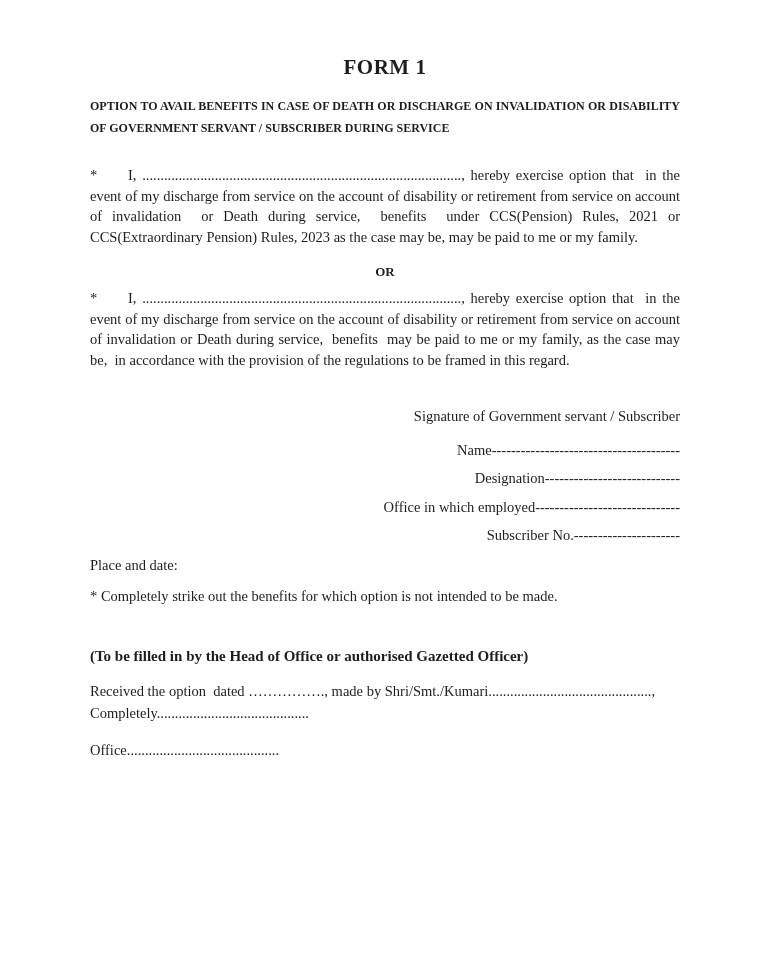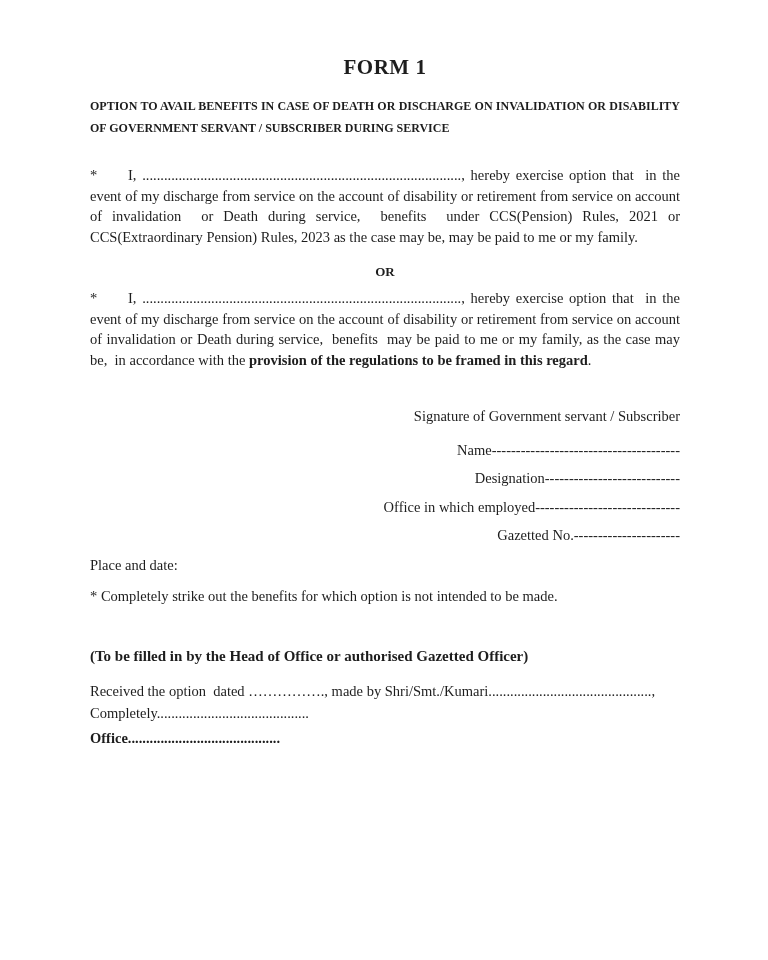--- a/index.html
+++ b/index.html
@@ -78,24 +78,23 @@
     margin-top: 39px;
     text-align: left;
     font-weight: bold;
     font-size: 15px;
   }
   .received-block {
     margin-top: 14px;
     line-height: 22px;
   }
   .office-line {
-    margin-top: 4px;
-    font-weight: bold;
+    margin-top: 16px;
   }
-  .bold { font-weight: bold; }
+  .bold { font-weight: normal; }
 </style>
 </head>
 <body>
 
 <div class="page">
 
   <div class="doc-title">FORM 1</div>
 
   <div class="doc-heading">OPTION TO AVAIL BENEFITS IN CASE OF DEATH OR DISCHARGE ON INVALIDATION OR DISABILITY OF GOVERNMENT SERVANT / SUBSCRIBER DURING SERVICE</div>
 
@@ -107,21 +106,21 @@
 
   <p class="para para2">
     <span class="marker">*</span><span>I, ........................................................................................, hereby exercise option that&nbsp; in the event of my discharge from service on the account of disability or retirement from service on account of invalidation or Death during service,&nbsp; benefits&nbsp; may be paid to me or my family, as the case may be,&nbsp; in accordance with the </span><span class="bold">provision of the regulations to be framed in this regard</span><span>.</span>
   </p>
 
   <div class="sig-block">
     <div>Signature of Government servant / Subscriber</div>
     <div class="sig-line-first">Name---------------------------------------</div>
     <div class="sig-line">Designation----------------------------</div>
     <div class="sig-line">Office in which employed------------------------------</div>
-    <div class="sig-line">Gazetted No.----------------------</div>
+    <div class="sig-line">Subscriber No.----------------------</div>
   </div>
 
   <div class="place-date">Place and date:</div>
 
 
   <div class="strike-note">* Completely strike out the benefits for which option is not intended to be made.</div>
 
   <div class="hoo-heading">(To be filled in by the Head of Office or authorised Gazetted Officer)</div>
 
   <div class="received-block">

